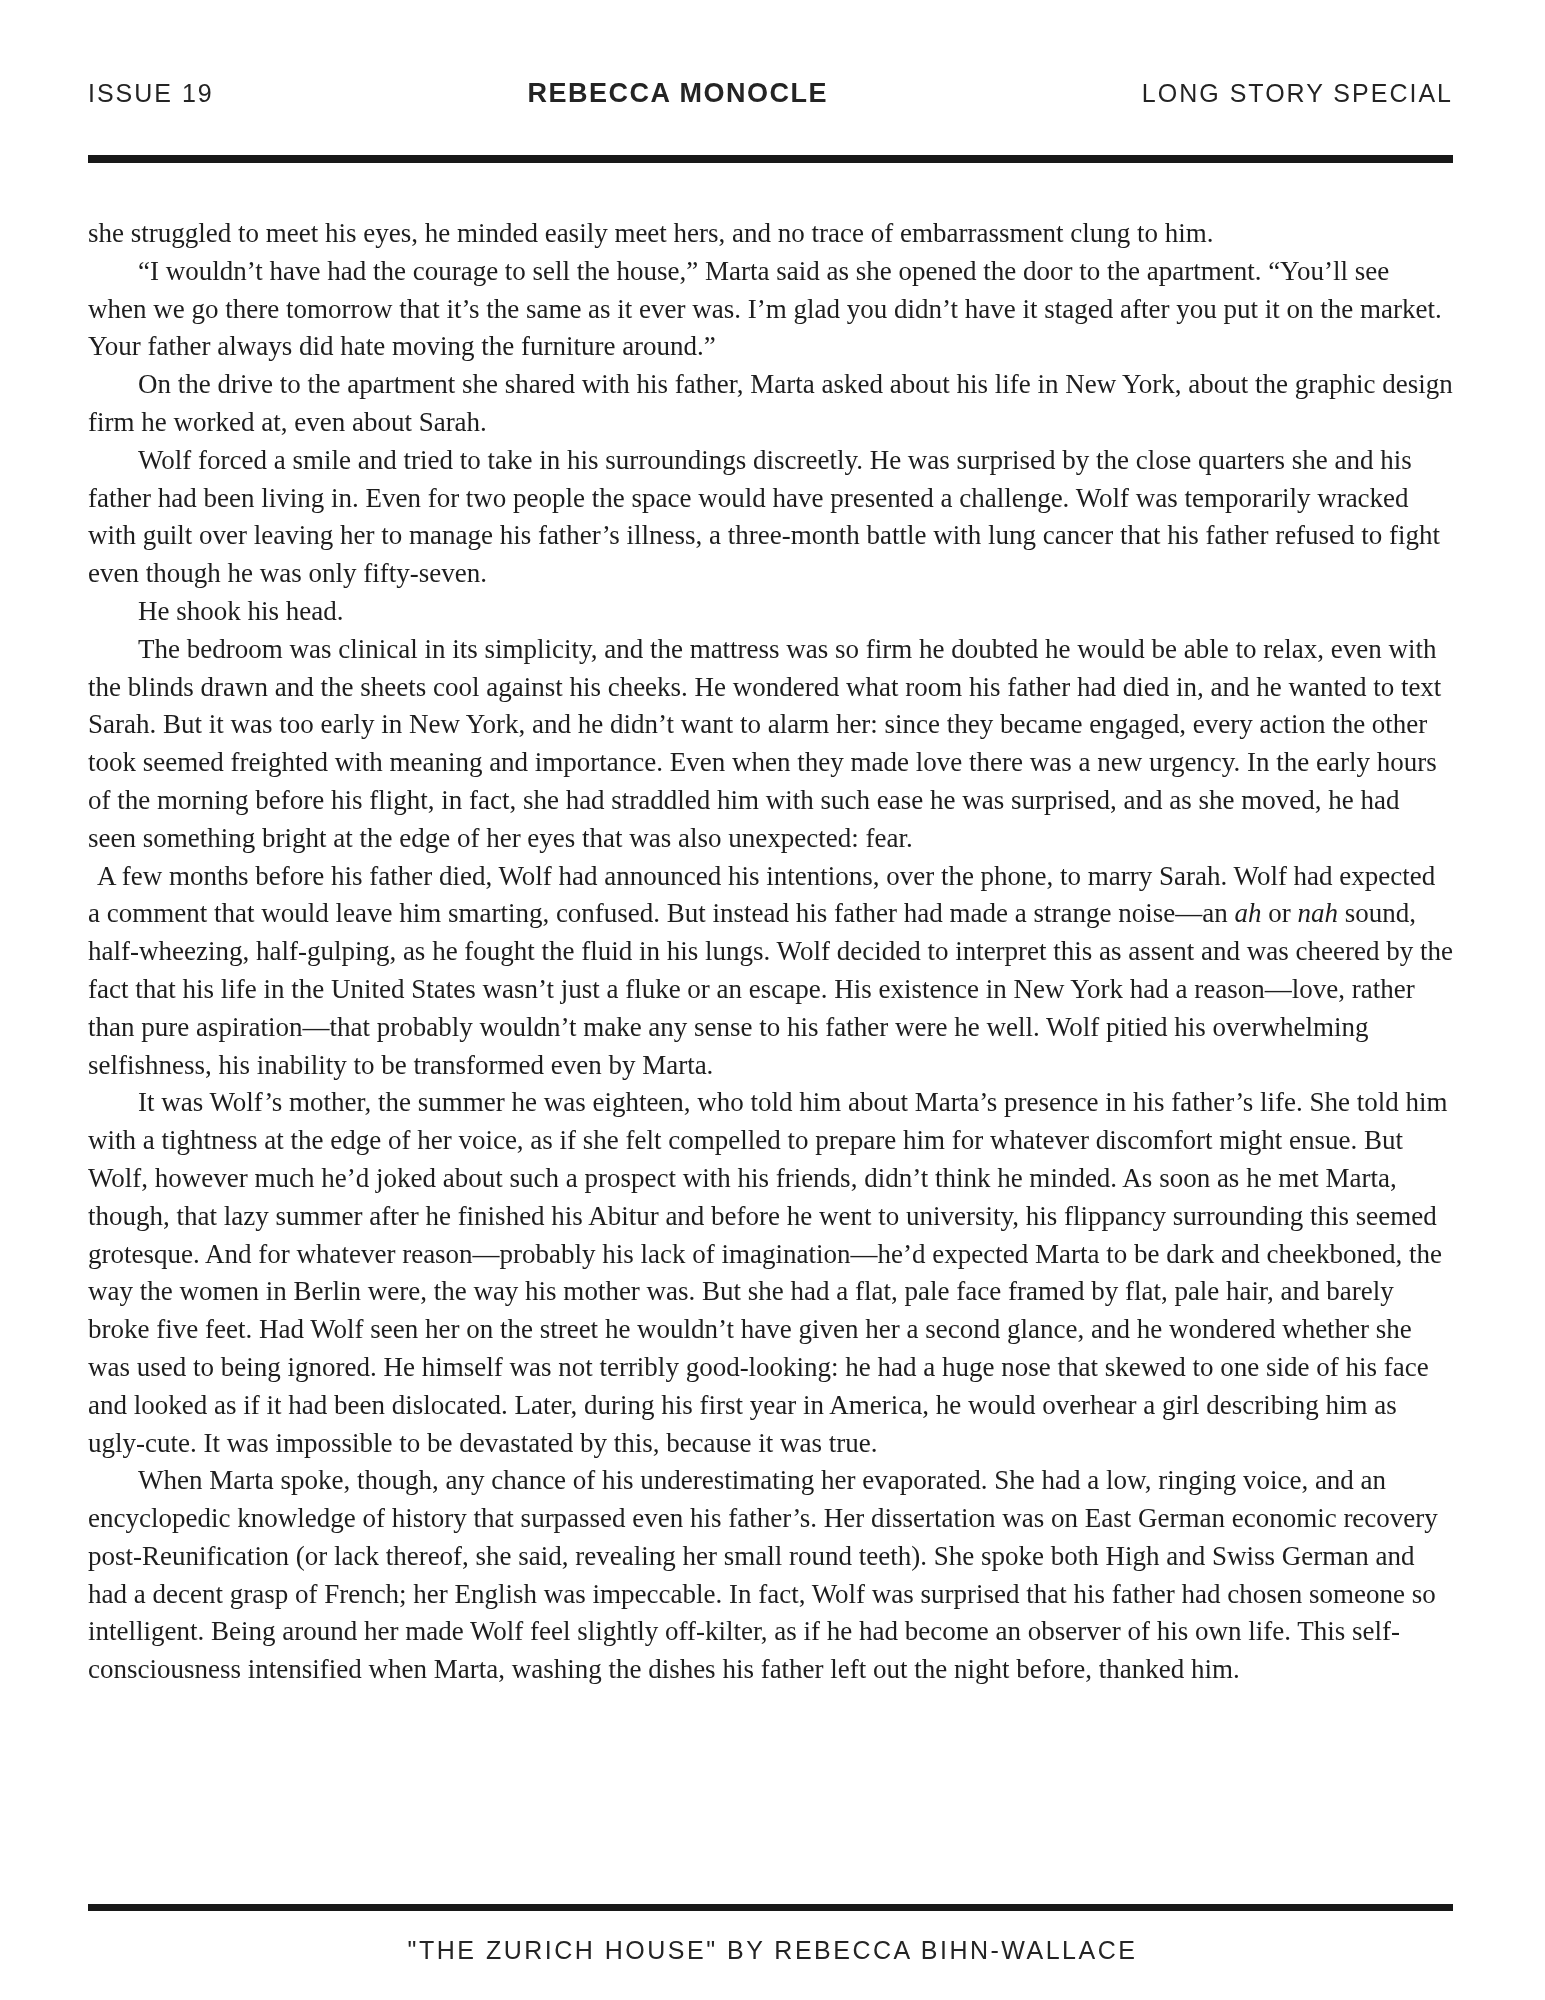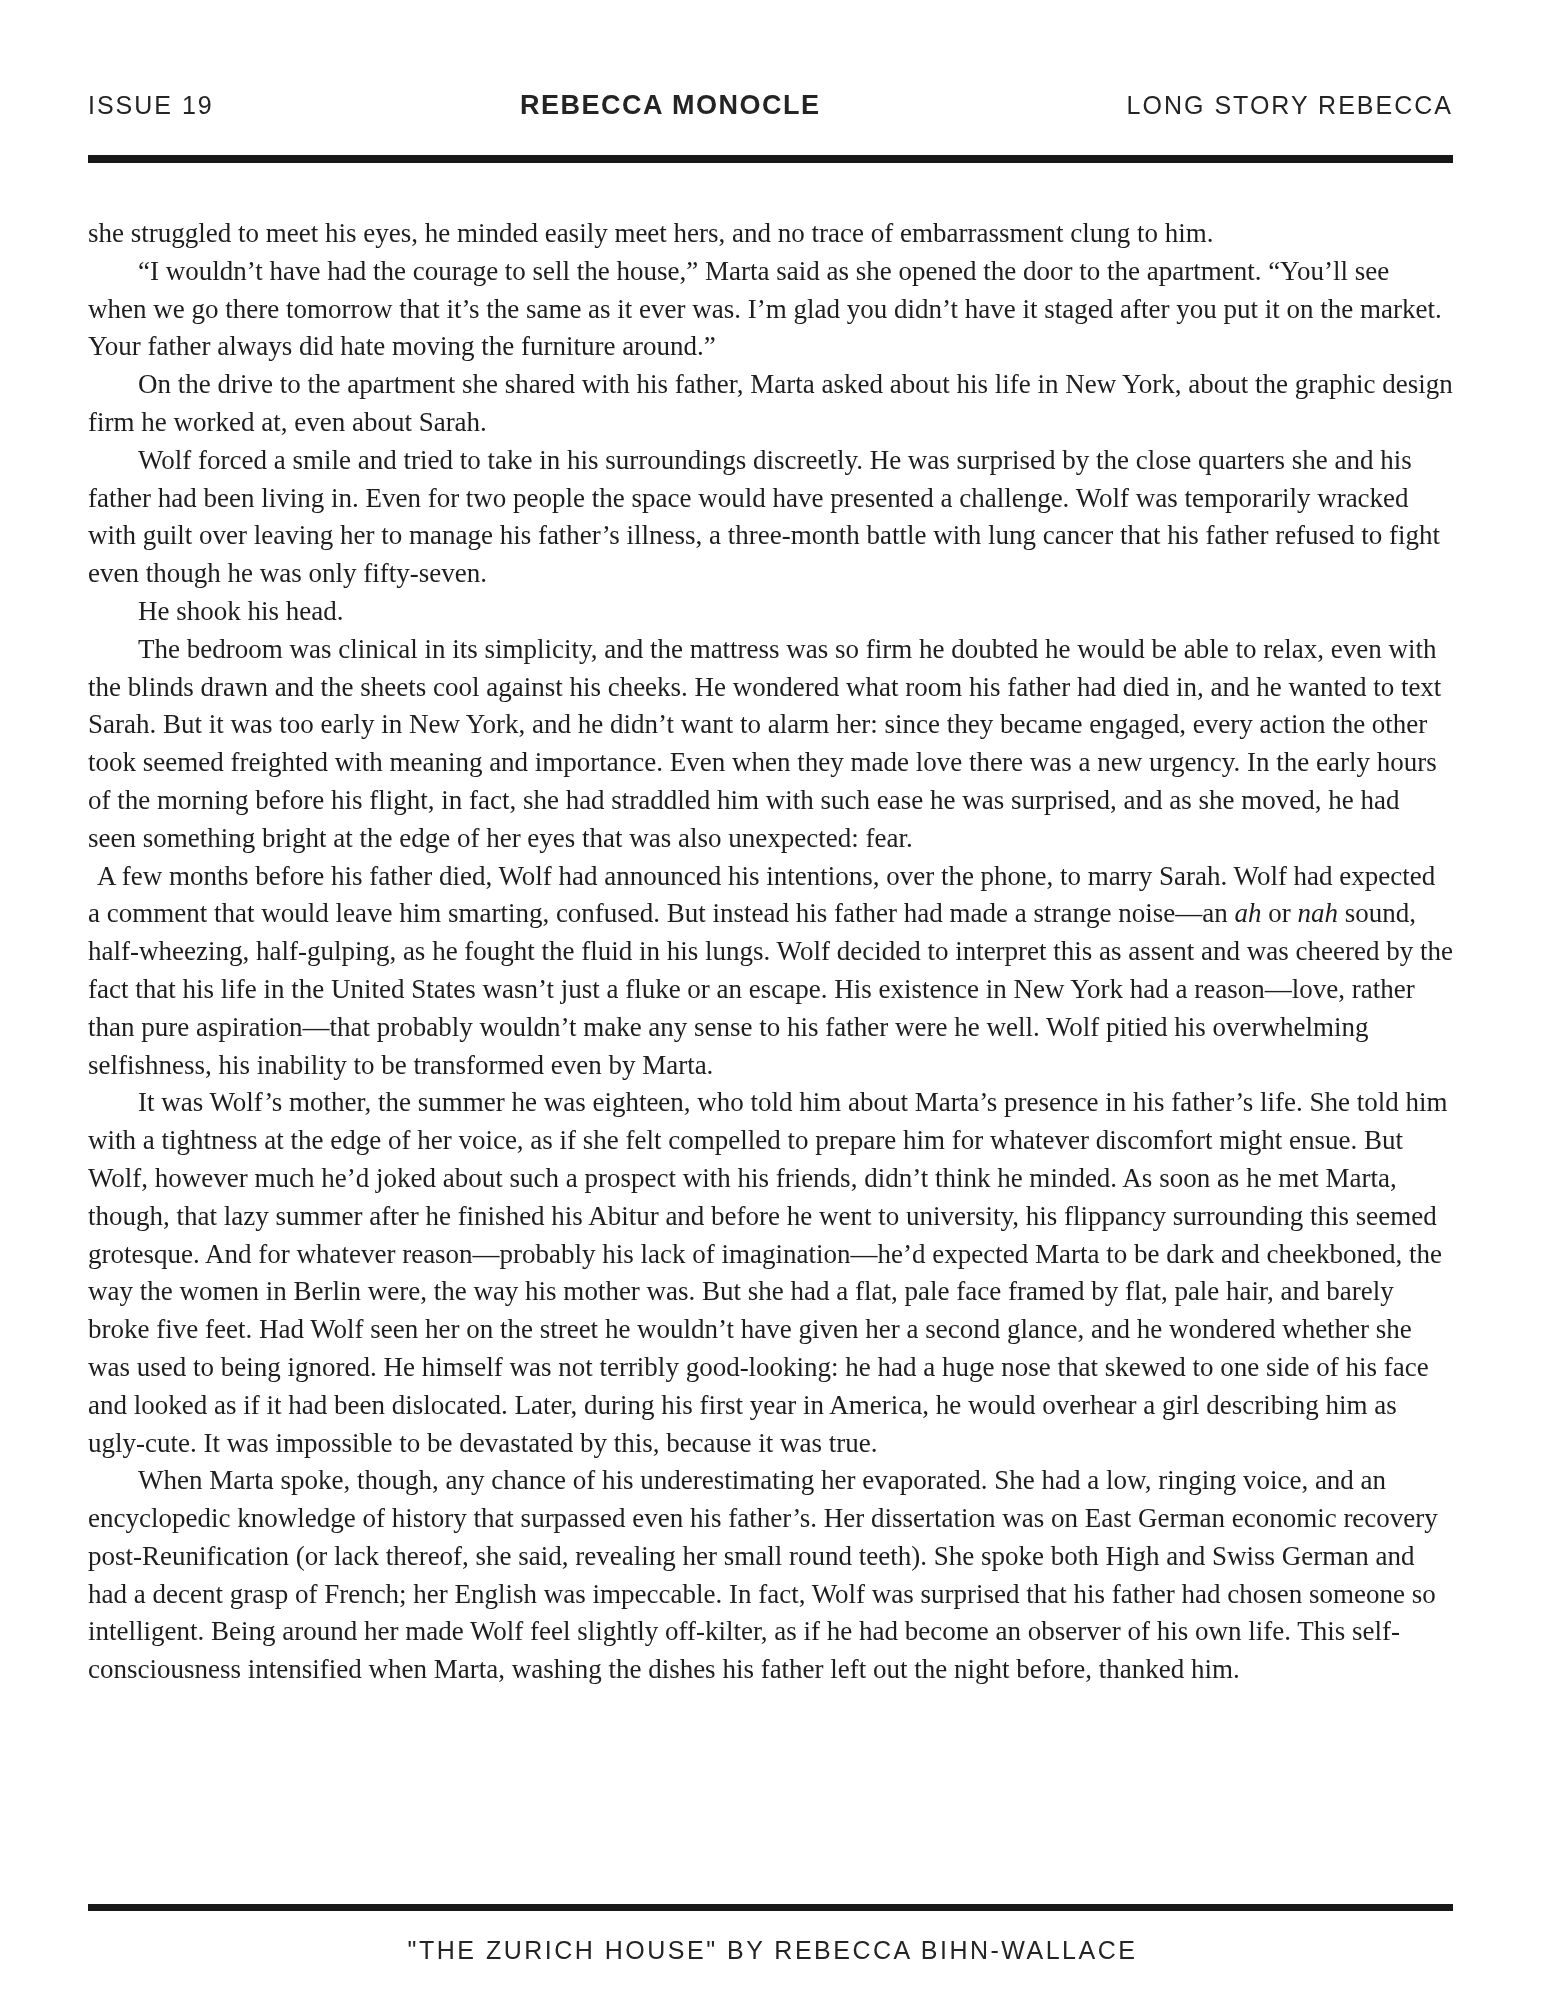--- a/index.html
+++ b/index.html
@@ -22,21 +22,20 @@
     left: 88px;
     right: 92px;
     display: flex;
     justify-content: space-between;
     align-items: baseline;
     font-family: "Liberation Sans", sans-serif;
     font-size: 25px;
     letter-spacing: 2px;
     color: var(--header, #242424);
     white-space: nowrap;
-    margin-top: 12px;
   }
   .mast-left   { font-weight: 400; }
   .mast-center { font-weight: 700; font-size: 27px; letter-spacing: 1.5px; }
   .mast-right  { font-weight: 400; }
   .rule {
     position: absolute;
     left: 88px;
     right: 92px;
     background: var(--rule, #181818);
   }
@@ -70,21 +69,21 @@
   }
 </style>
 </head>
 <body style="--text: #1e1e1e; --header: #242424; --rule: #181818;">
 
 <div class="page">
 
   <header class="masthead">
     <span class="mast-left">ISSUE 19</span>
     <span class="mast-center">REBECCA MONOCLE</span>
-    <span class="mast-right">LONG STORY REBECCA</span>
+    <span class="mast-right">LONG STORY SPECIAL</span>
   </header>
 
   <div class="rule rule-top"></div>
 
   <main class="story">
       <p class="para indent-none"><span>she struggled to meet his eyes, he minded easily meet hers, and no trace of embarrassment clung to him.</span></p>
       <p class="para indent-normal"><span>“I wouldn’t have had the courage to sell the house,” Marta said as she opened the door to the apartment. “You’ll see when we go there tomorrow that it’s the same as it ever was. I’m glad you didn’t have it staged after you put it on the market. Your father always did hate moving the furniture around.”</span></p>
       <p class="para indent-normal"><span>On the drive to the apartment she shared with his father, Marta asked about his life in New York, about the graphic design firm he worked at, even about Sarah.</span></p>
       <p class="para indent-normal"><span>Wolf forced a smile and tried to take in his surroundings discreetly. He was surprised by the close quarters she and his father had been living in. Even for two people the space would have presented a challenge. Wolf was temporarily wracked with guilt over leaving her to manage his father’s illness, a three-month battle with lung cancer that his father refused to fight even though he was only fifty-seven.</span></p>
       <p class="para indent-normal"><span>He shook his head.</span></p>

